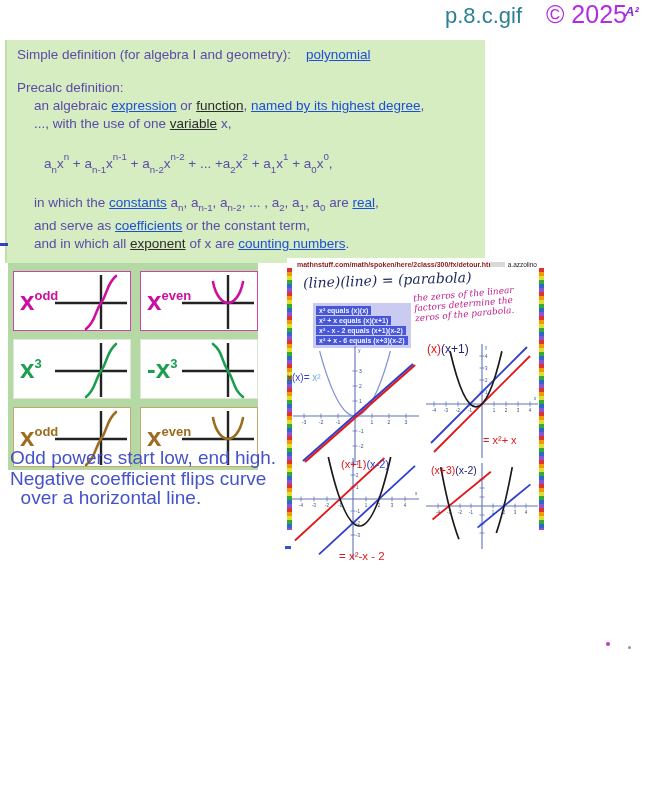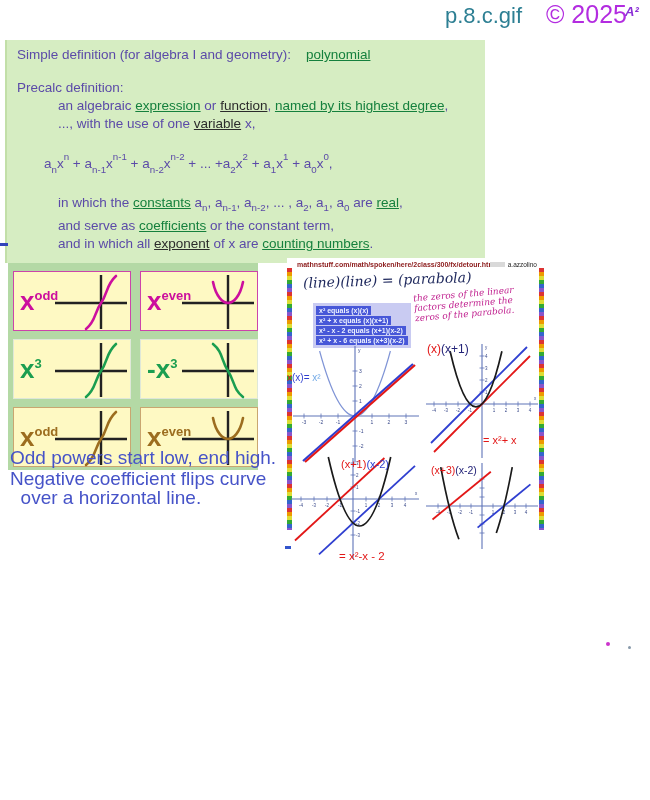--- a/index.html
+++ b/index.html
@@ -11,38 +11,38 @@
             font-size:22px;color:#2d7f93;}
   .copyright{position:absolute;left:546px;top:0px;font-size:25px;color:#b32ce0;}
   .logo{position:absolute;left:625px;top:4px;font-size:13px;font-weight:bold;
         font-style:italic;color:#8b2fd6;}
 
   
   .defbox{position:absolute;left:5px;top:40px;width:480px;box-sizing:border-box;
           background:#d6edc2;border-left:2px solid #c2dfa8;
           padding:6px 8px 10px 10px;font-size:13.5px;color:#5b4aa8;}
   .rich{white-space:pre-wrap;line-height:18px;}
-  .indent{margin-left:41px;}
+  .indent{margin-left:17px;}
   .mt{margin-top:15px;}
   .formula{margin:13px 0 13px 27px;line-height:22px;font-size:13.5px;}
-  .seg-link{color:#15803d;text-decoration:underline;cursor:pointer;}
+  .seg-link{color:#1d4ed8;text-decoration:underline;cursor:pointer;}
   .seg-dlink{color:#2b2b2b;text-decoration:underline;cursor:pointer;}
   .seg-sub{font-size:72%;vertical-align:-22%;}
   .seg-sup{font-size:72%;vertical-align:38%;}
   .seg-red{color:#e21717;}
   .seg-blue{color:#2f3fd0;}
   .seg-lblue{color:#74aae6;}
   .seg-navy{color:#232378;}
 
   
   .left-panel{position:absolute;left:8px;top:263px;width:250px;height:207px;
               background:#b4d9a5;box-sizing:border-box;display:grid;
               grid-template-columns:118px 118px;column-gap:9px;row-gap:8px;
               grid-auto-rows:60px;padding:8px 0 0 5px;}
-  .card{position:relative;background:#fef9c3;border:1px solid #ddd;box-sizing:border-box;}
+  .card{position:relative;background:#ffffff;border:1px solid #ddd;box-sizing:border-box;}
   .b-magenta{border-color:#cc44aa;}
   .b-light{border-color:#dfe8d8;}
   .b-tan{border-color:#c9a670;}
   .c-magenta{color:#cc0f9e;}
   .c-green{color:#1b9e50;}
   .c-brown{color:#9c6d1f;}
   .card-label{position:absolute;left:6px;top:11px;font-weight:bold;font-size:26px;
               line-height:26px;}
   .card-sup{font-size:13px;vertical-align:10px;letter-spacing:0;}
   .card-svg{position:absolute;right:1px;top:1px;}

